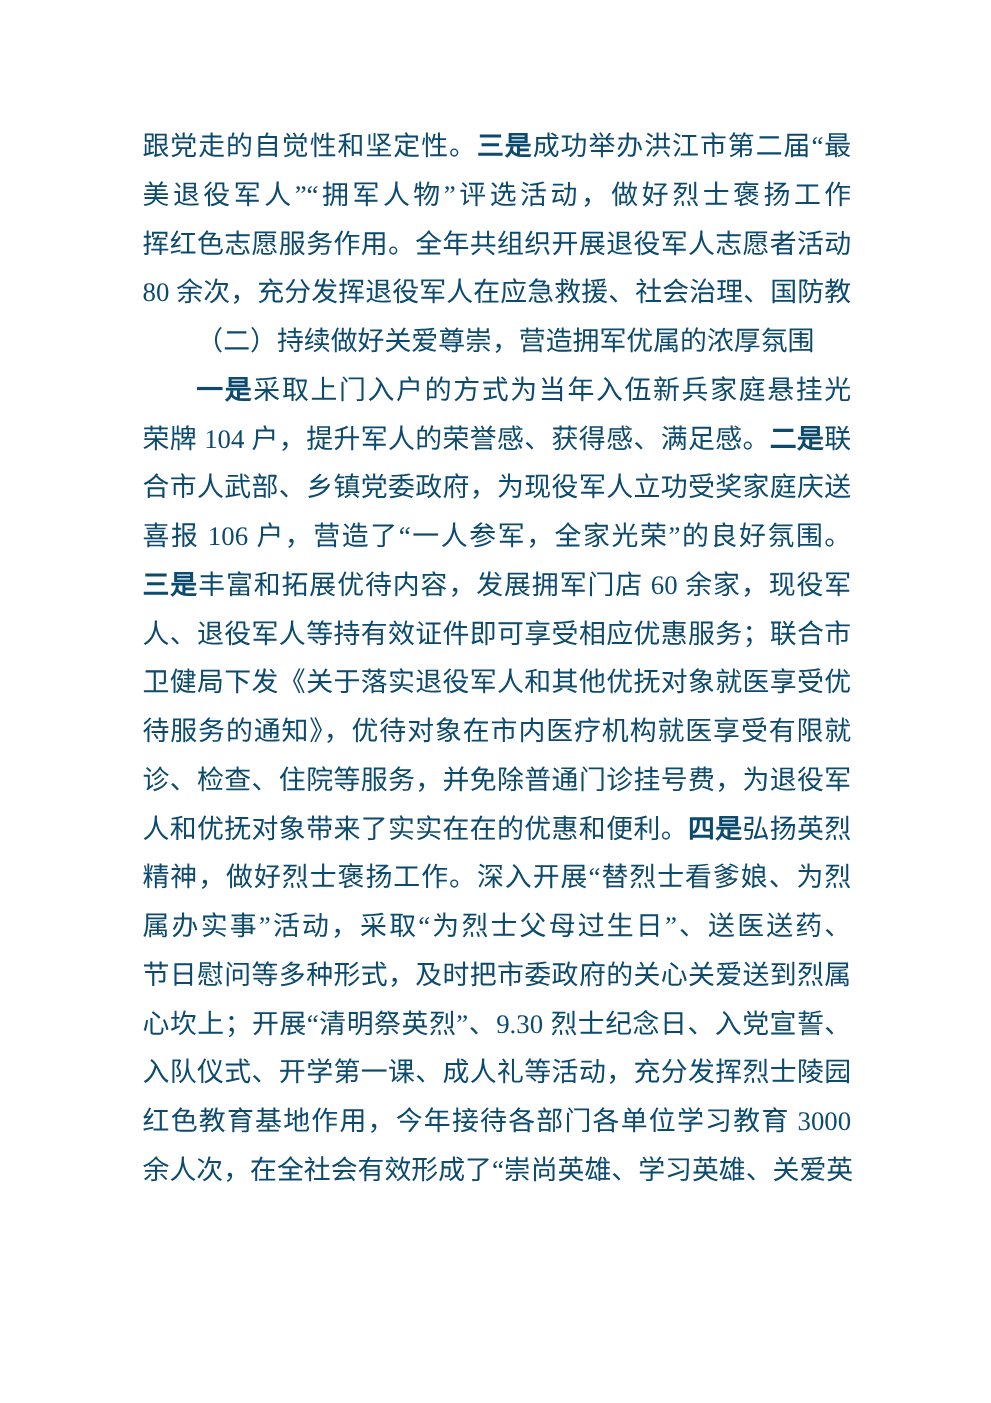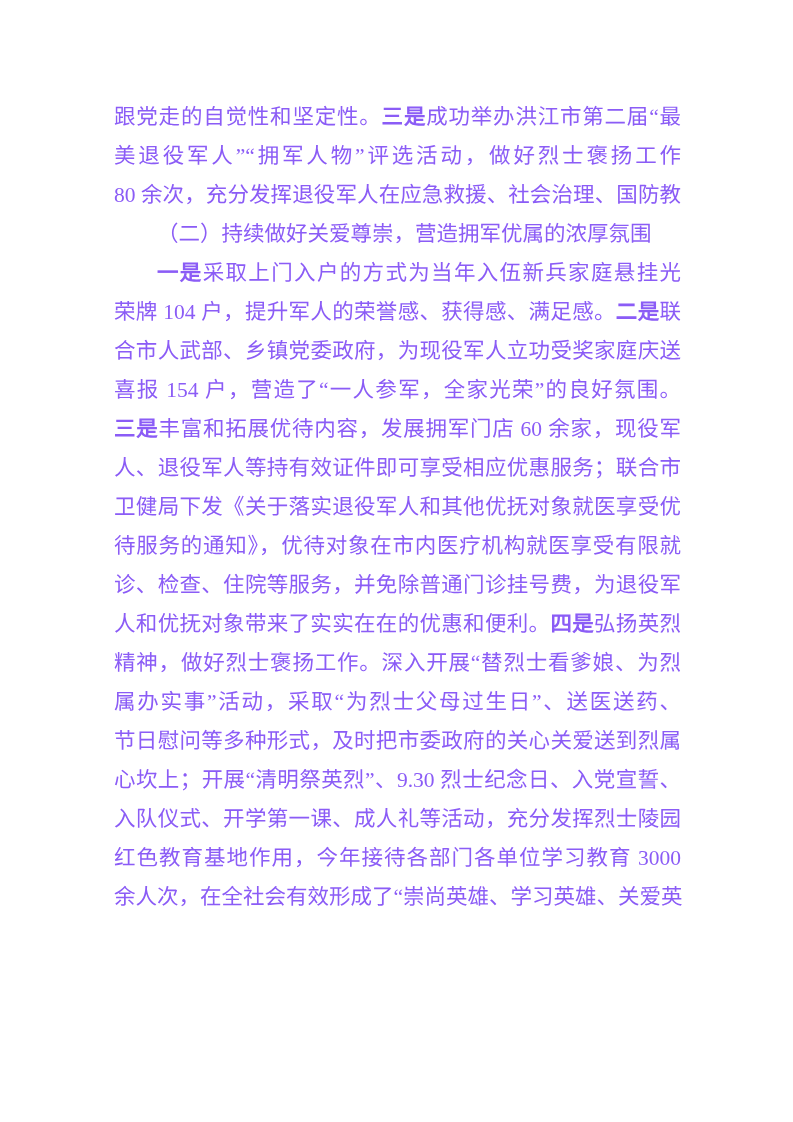--- a/index.html
+++ b/index.html
@@ -7,21 +7,21 @@
     padding: 0;
     background: #ffffff;
   }
   .page {
     position: relative;
     width: 793px;
     height: 1122px;
     background: #ffffff;
     overflow: hidden;
     font-family: "Liberation Serif", "DejaVu Serif", serif;
-    color: #8b5cf6;
+    color: #0c4a6e;
   }
   .doc-body {
     position: absolute;
     left: 114px;
     top: 98px;
     width: 567px;
   }
   .line {
     height: 39px;
     line-height: 39px;
@@ -46,26 +46,27 @@
     font-weight: 400;
   }
 </style>
 </head>
 <body>
 
 <div class="page">
   <div class="doc-body">
       <div class="line"><span>跟党走的自觉性和坚定性。</span><span class="b">三是</span><span>成功举办洪江市第二届“最</span></div>
       <div class="line"><span>美退役军人”“拥军人物”评选活动，做好烈士褒扬工作</span></div>
+      <div class="line"><span>挥红色志愿服务作用。全年共组织开展退役军人志愿者活动</span></div>
       <div class="line"><span>80 余次，充分发挥退役军人在应急救援、社会治理、国防教</span></div>
       <div class="line left indent heading"><span class="b">（二）持续做好关爱尊崇，营造拥军优属的浓厚氛围</span></div>
       <div class="line indent"><span class="b">一是</span><span>采取上门入户的方式为当年入伍新兵家庭悬挂光</span></div>
       <div class="line"><span>荣牌 104 户，提升军人的荣誉感、获得感、满足感。</span><span class="b">二是</span><span>联</span></div>
       <div class="line"><span>合市人武部、乡镇党委政府，为现役军人立功受奖家庭庆送</span></div>
-      <div class="line"><span>喜报 154 户，营造了“一人参军，全家光荣”的良好氛围。</span></div>
+      <div class="line"><span>喜报 106 户，营造了“一人参军，全家光荣”的良好氛围。</span></div>
       <div class="line"><span class="b">三是</span><span>丰富和拓展优待内容，发展拥军门店 60 余家，现役军</span></div>
       <div class="line"><span>人、退役军人等持有效证件即可享受相应优惠服务；联合市</span></div>
       <div class="line"><span>卫健局下发《关于落实退役军人和其他优抚对象就医享受优</span></div>
       <div class="line"><span>待服务的通知》，优待对象在市内医疗机构就医享受有限就</span></div>
       <div class="line"><span>诊、检查、住院等服务，并免除普通门诊挂号费，为退役军</span></div>
       <div class="line"><span>人和优抚对象带来了实实在在的优惠和便利。</span><span class="b">四是</span><span>弘扬英烈</span></div>
       <div class="line"><span>精神，做好烈士褒扬工作。深入开展“替烈士看爹娘、为烈</span></div>
       <div class="line"><span>属办实事”活动，采取“为烈士父母过生日”、送医送药、</span></div>
       <div class="line"><span>节日慰问等多种形式，及时把市委政府的关心关爱送到烈属</span></div>
       <div class="line"><span>心坎上；开展“清明祭英烈”、9.30 烈士纪念日、入党宣誓、</span></div>

